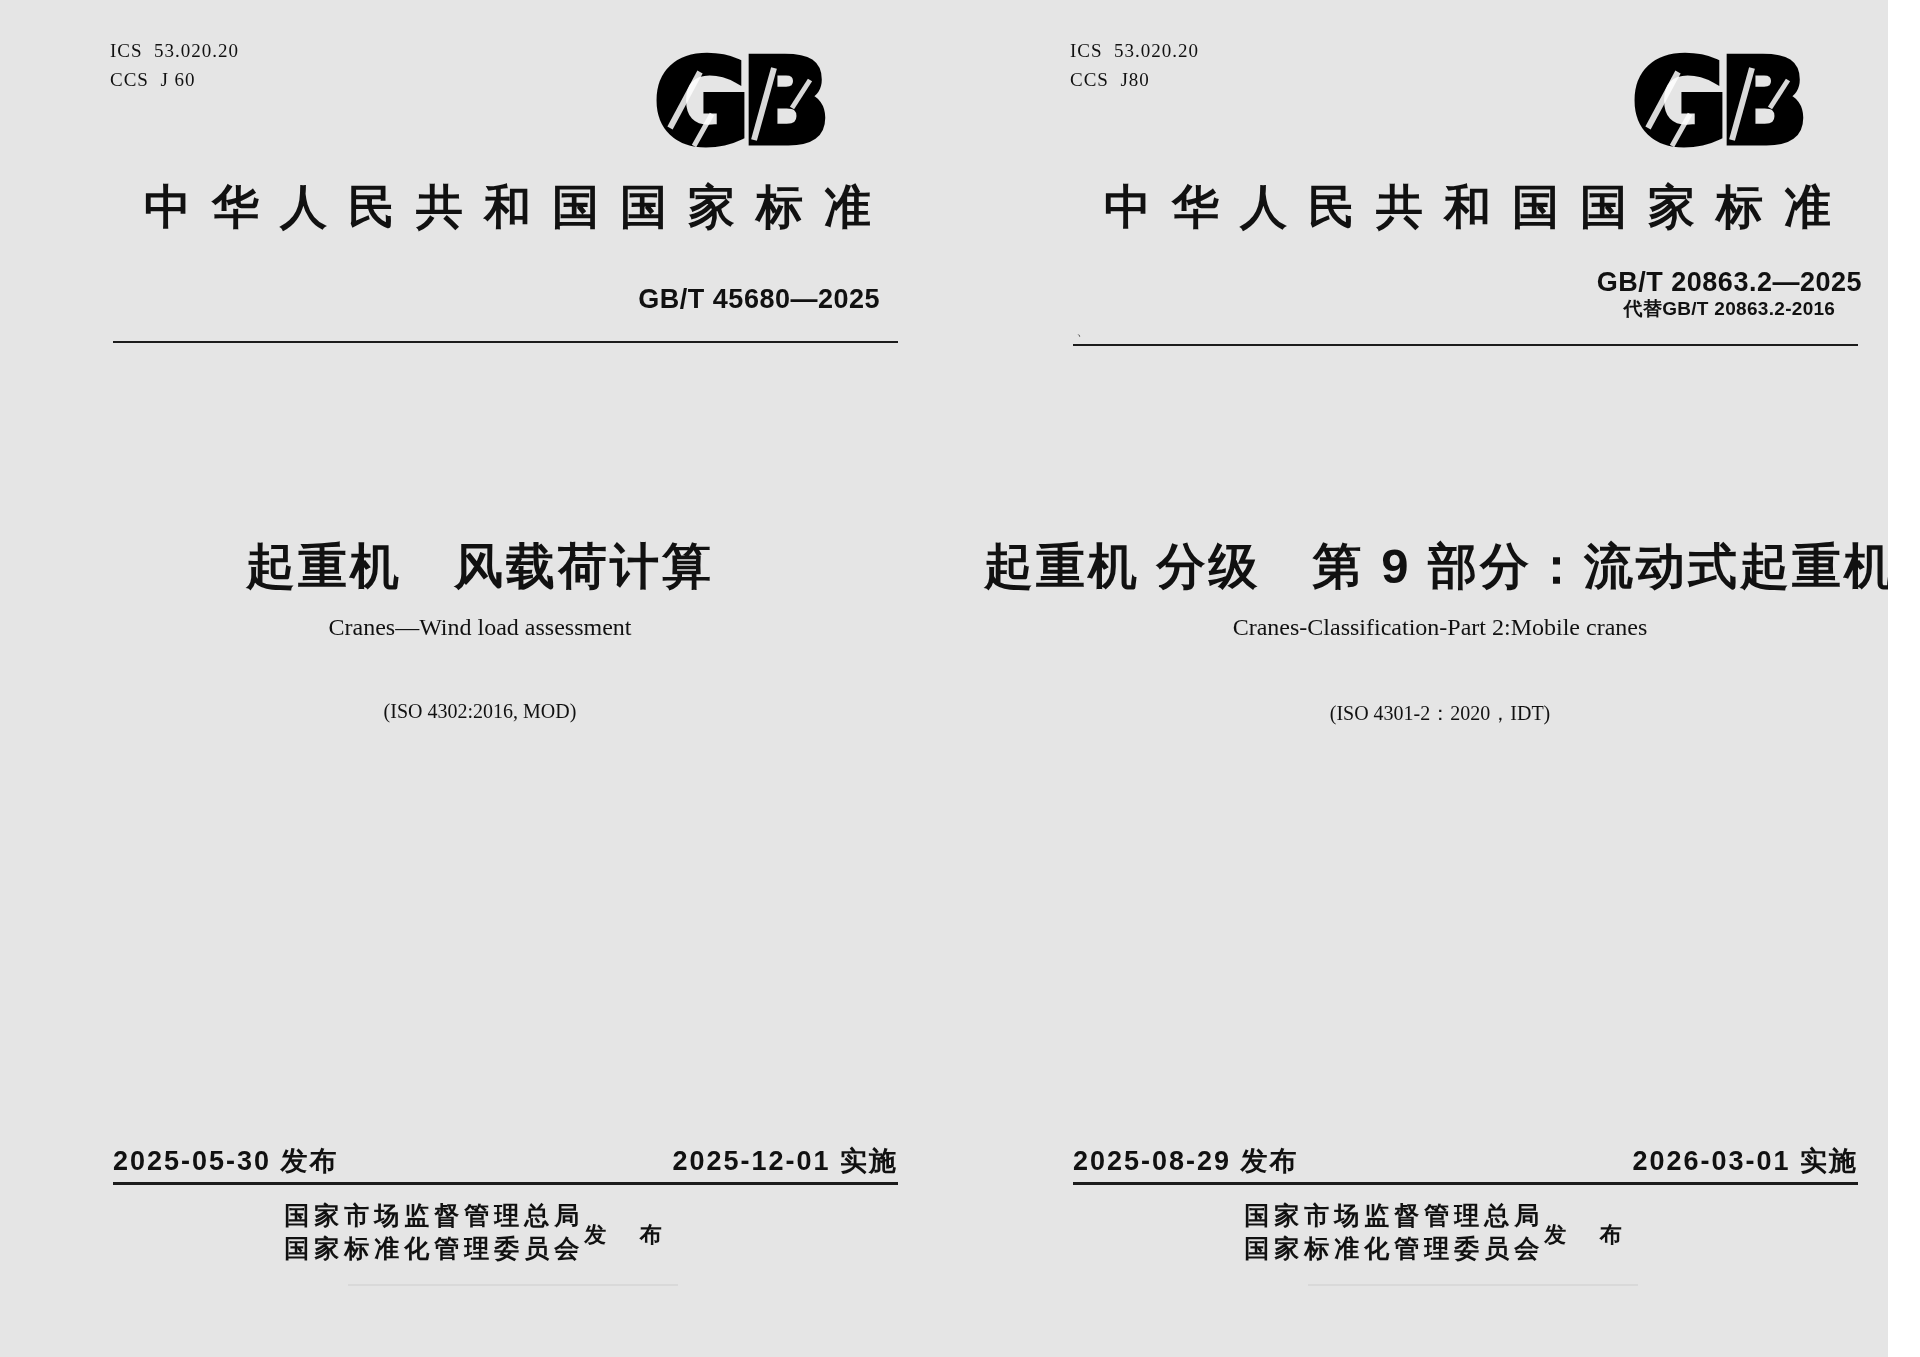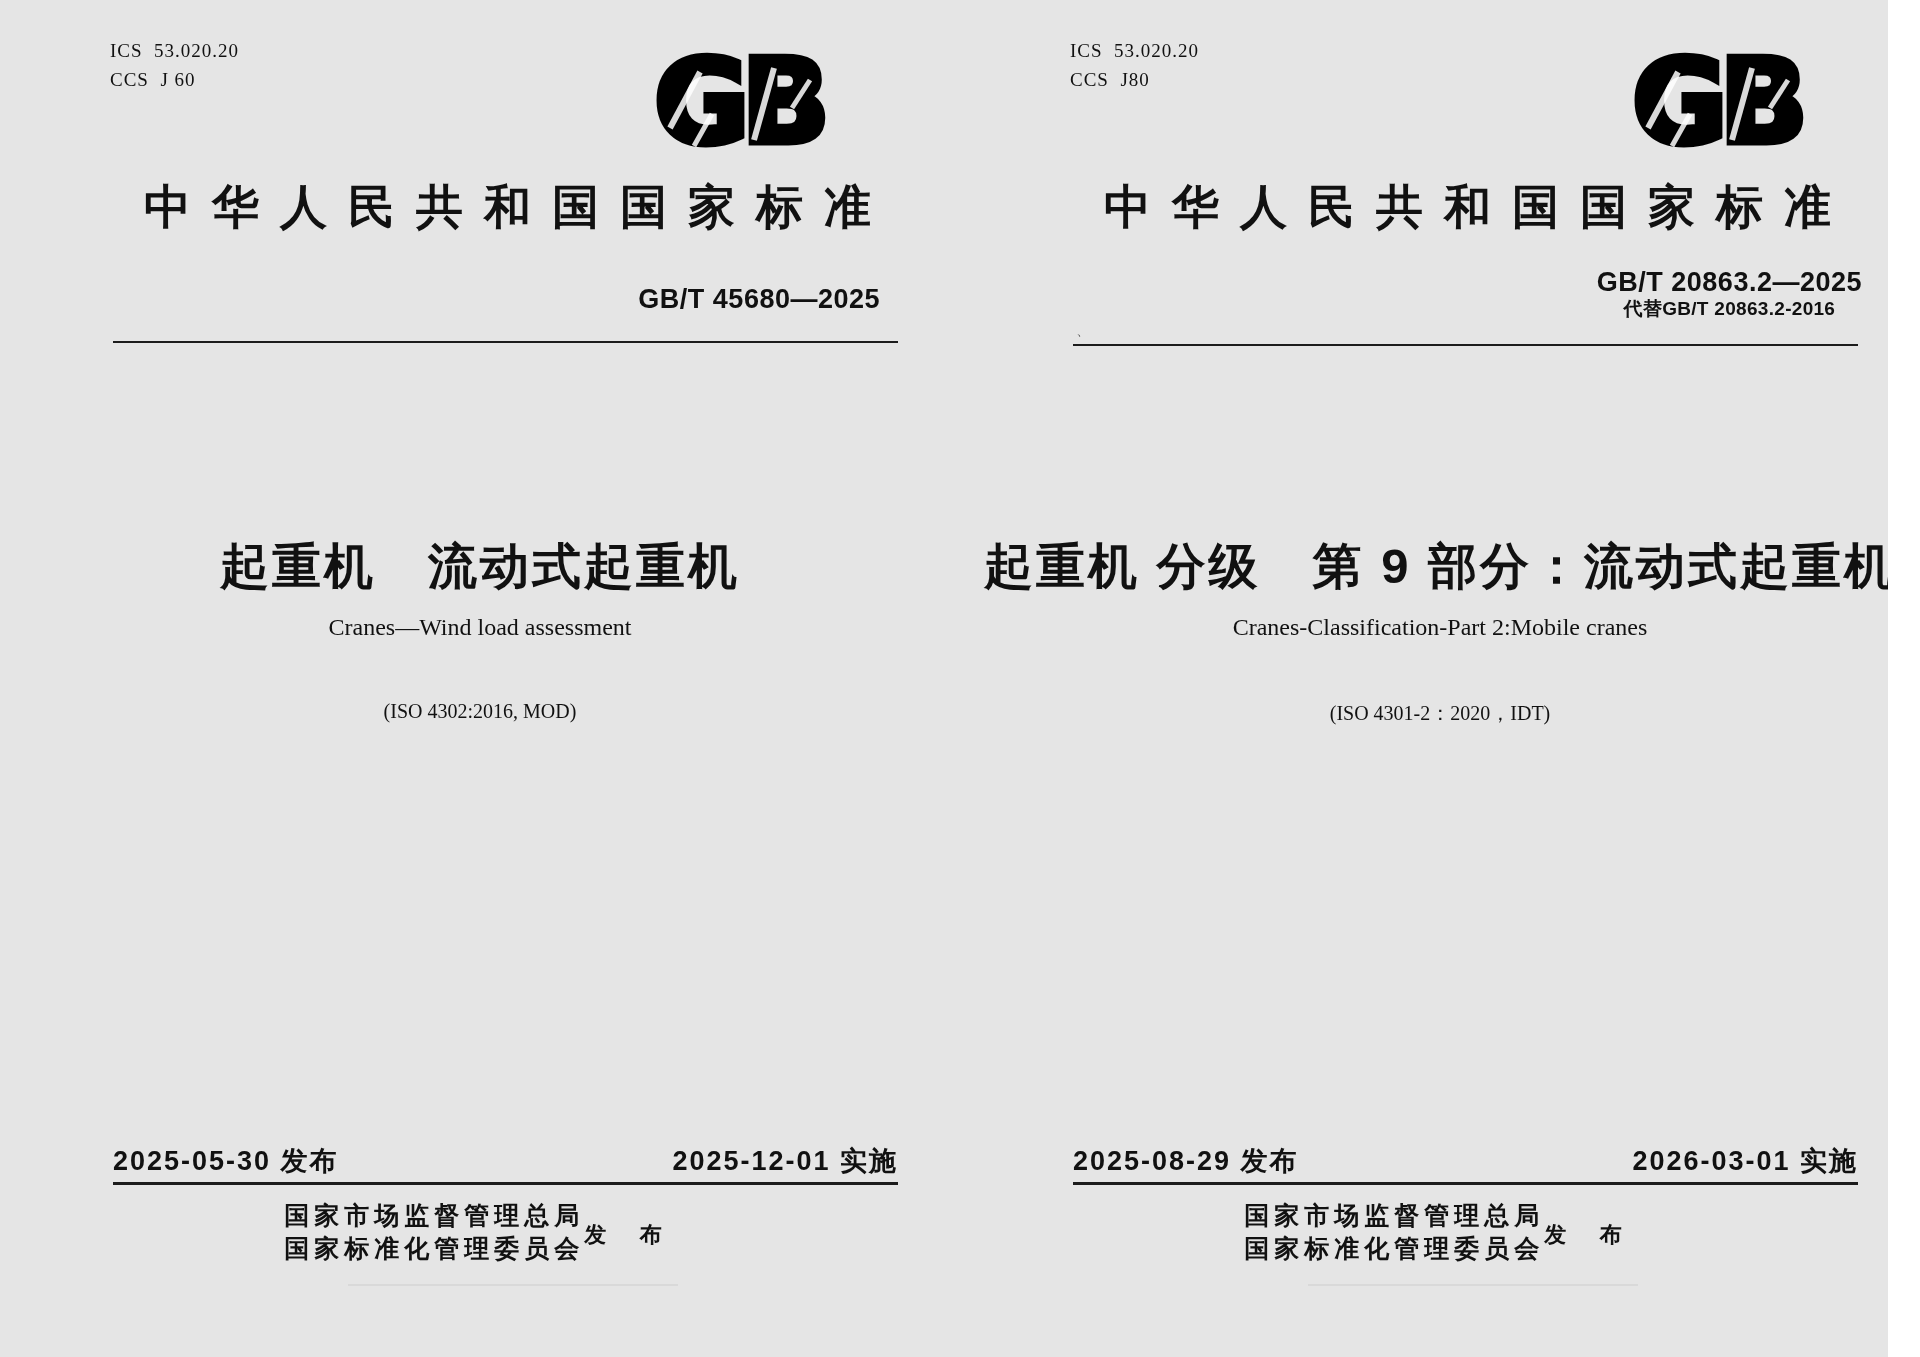--- a/index.html
+++ b/index.html
@@ -70,21 +70,21 @@
     </div>
 
     <div class="banner">中华人民共和国国家标准</div>
 
     <div class="std-block">
       <div>GB/T 45680—2025</div>
     </div>
 
     <div class="rule1"></div>
 
-    <div class="title-cn">起重机　流动式起重机</div>
+    <div class="title-cn">起重机　风载荷计算</div>
     <div class="title-en">Cranes—Wind load assessment</div>
     <div class="iso-note">(ISO 4302:2016, MOD)</div>
 
     <div class="date-issue">2025-05-30 发布</div>
     <div class="date-impl">2025-12-01 实施</div>
     <div class="rule2"></div>
 
     <div class="issuer">
       <div class="issuer-lines">
           <div>国家市场监督管理总局</div>

